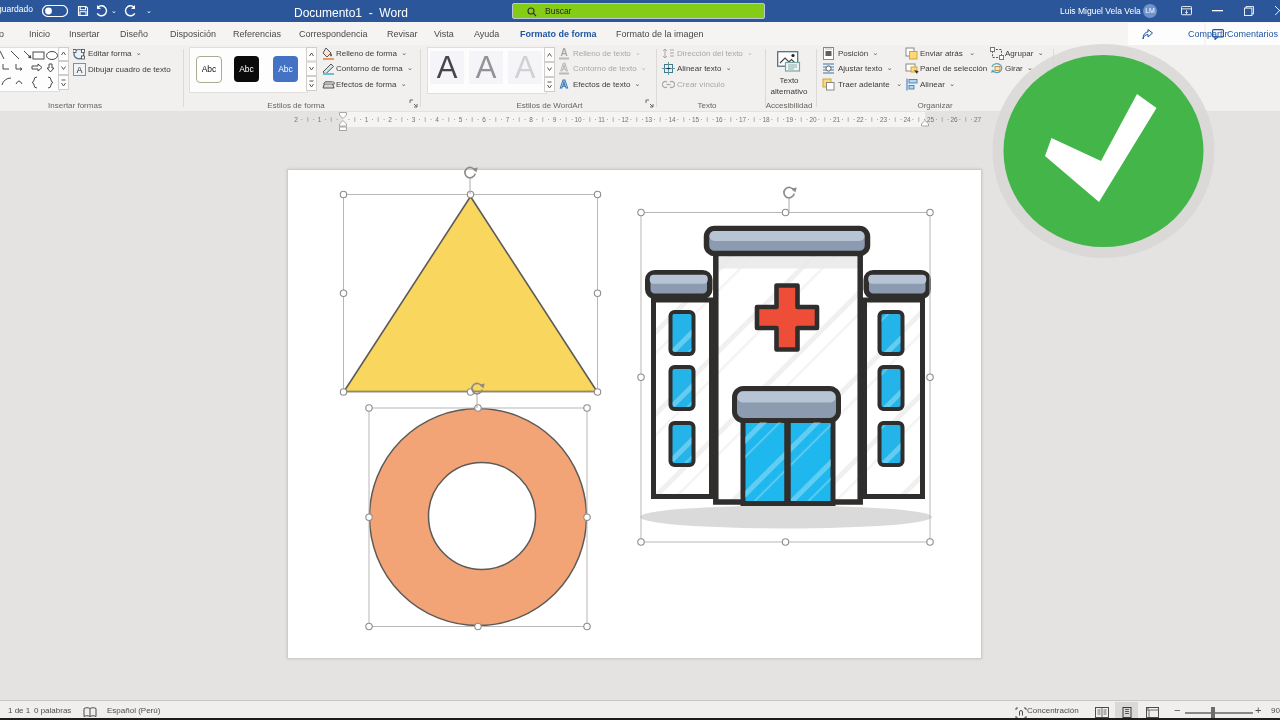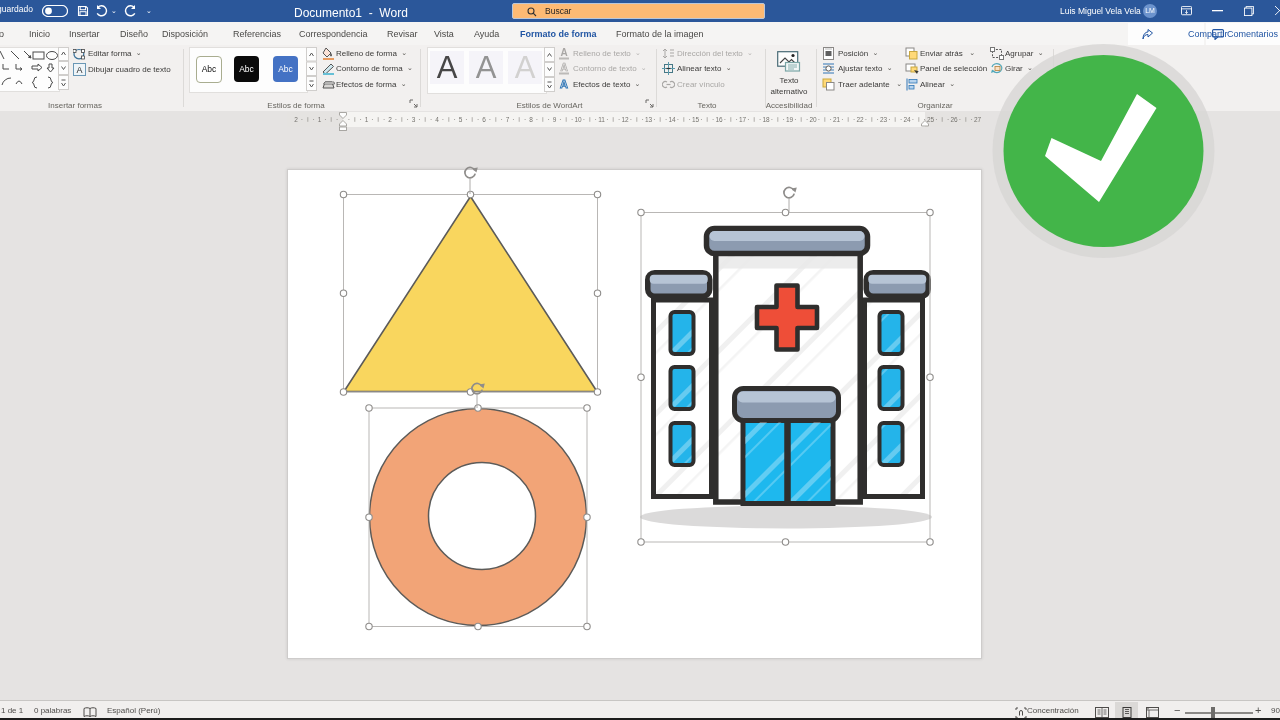--- a/index.html
+++ b/index.html
@@ -3,21 +3,21 @@
 <meta charset="utf-8">
 <style>
   html,body{margin:0;padding:0;}
   body{width:1280px;height:720px;overflow:hidden;position:relative;
        font-family:"Liberation Sans",sans-serif;background:#e5e3e2;}
   .abs{position:absolute;}
   
   #titlebar{left:0;top:0;width:1280px;height:22px;background:#2b579a;color:#fff;}
   #titlebar .t{position:absolute;font-size:8.5px;color:#fff;white-space:nowrap;}
   #searchbox{position:absolute;left:512px;top:3px;width:253px;height:16px;
-     background:#fdba74;border:1px solid #bac7da;box-sizing:border-box;border-radius:2px;font-size:8.5px;color:#252525;}
+     background:#84cc16;border:1px solid #bac7da;box-sizing:border-box;border-radius:2px;font-size:8.5px;color:#252525;}
   
   #tabrow{left:0;top:22px;width:1280px;height:23px;background:#f5f4f3;}
   .tab{position:absolute;top:0;height:23px;line-height:25px;font-size:9px;color:#4a4947;white-space:nowrap;}
   .tab.active{color:#2155a3;font-weight:bold;border-bottom:2.5px solid #2b579a;}
   
   #ribbon{left:0;top:45px;width:1280px;height:66px;background:#f2f0ef;border-bottom:1px solid #d5d3d1;}
   .gsep{position:absolute;top:4px;width:1px;height:58px;background:#dcdad8;}
   .glabel{position:absolute;top:56px;font-size:8px;color:#67655f;white-space:nowrap;transform:translateX(-50%);}
   .rbtn{position:absolute;font-size:8px;color:#3b3a39;white-space:nowrap;height:13px;line-height:13px;}
   .rbtn.dis{color:#a9a7a5;}
@@ -87,21 +87,21 @@
      <path d="M0 0 L11 11 M11 0 L0 11" stroke="#fff" stroke-width="1.1"></path>
    </svg>
  </div>
  <div id="tabrow" class="abs">
    <div class="abs" style="left:1128px;top:1px;width:76px;height:22px;background:#fdfdfd;"></div>
    <div class="abs" style="left:1206px;top:1px;width:74px;height:22px;background:#fdfdfd;"></div>
    <span class="tab" style="left:-26px;">Archivo</span>
    <span class="tab" style="left:29px;">Inicio</span>
    <span class="tab" style="left:69px;">Insertar</span>
    <span class="tab" style="left:120px;">Diseño</span>
-   <span class="tab" style="left:162px;">Disposición</span>
+   <span class="tab" style="left:170px;">Disposición</span>
    <span class="tab" style="left:233px;">Referencias</span>
    <span class="tab" style="left:299px;">Correspondencia</span>
    <span class="tab" style="left:387px;">Revisar</span>
    <span class="tab" style="left:434px;">Vista</span>
    <span class="tab" style="left:474px;">Ayuda</span>
    <span class="tab active" style="left:520px;">Formato de forma</span>
    <span class="tab" style="left:616px;">Formato de la imagen</span>
    <svg class="abs" style="left:1142px;top:7px;" width="11" height="11" viewBox="0 0 11 11">
      <path d="M1 10 C1.5 7 3.5 5.5 6 5.5 V8 L10.5 4 6 0.5 V3 C3 3 1 6 1 10 Z" fill="none" stroke="#2155a3" stroke-width="1"></path>
    </svg>
@@ -518,21 +518,21 @@
         <path d="M0 6 v14" stroke="#aeacaa" stroke-width="1"></path>
       </g>
     <g transform="translate(789,192)">
         <path d="M4.8 -1.6 A5.2 5.2 0 1 0 5.2 1.6" fill="none" stroke="#8f8d8b" stroke-width="1.7"></path>
         <path d="M2.2 -3.4 l5.6 -1 -1.4 4.8 z" fill="#8f8d8b"></path>
         <path d="M0 6 v14.5" stroke="#aeacaa" stroke-width="1"></path>
       </g>
    </svg>
  </div>
  <div id="statusbar" class="abs">
-   <span class="st" style="left:1px;">1 de 1</span>
+   <span class="st" style="left:8px;">1 de 1</span>
    <span class="st" style="left:34px;">0 palabras</span>
    <svg class="abs" style="left:83px;top:6px;" width="14" height="11" viewBox="0 0 14 11">
      <path d="M7 1.5 C5.5 0.5 2.5 0.5 1 1.5 V9.5 C2.5 8.5 5.5 8.5 7 9.5 C8.5 8.5 11.5 8.5 13 9.5 V1.5 C11.5 0.5 8.5 0.5 7 1.5 Z M7 1.5 V9.5" fill="none" stroke="#4e4c4a" stroke-width="1"></path>
    </svg>
    <span class="st" style="left:107px;">Español (Perú)</span>
    <svg class="abs" style="left:1015px;top:6px;" width="12" height="12" viewBox="0 0 12 12">
      <path d="M1 3 V1 h2 M9 1 h2 v2 M11 9 v2 h-2 M3 11 H1 V9" fill="none" stroke="#4e4c4a" stroke-width="1"></path>
      <path d="M4.5 8.5 V5 a1.5 1.5 0 0 1 3 0 v3.5" fill="none" stroke="#4e4c4a" stroke-width="1"></path>
    </svg>
    <span class="st" style="left:1027px;">Concentración</span>

